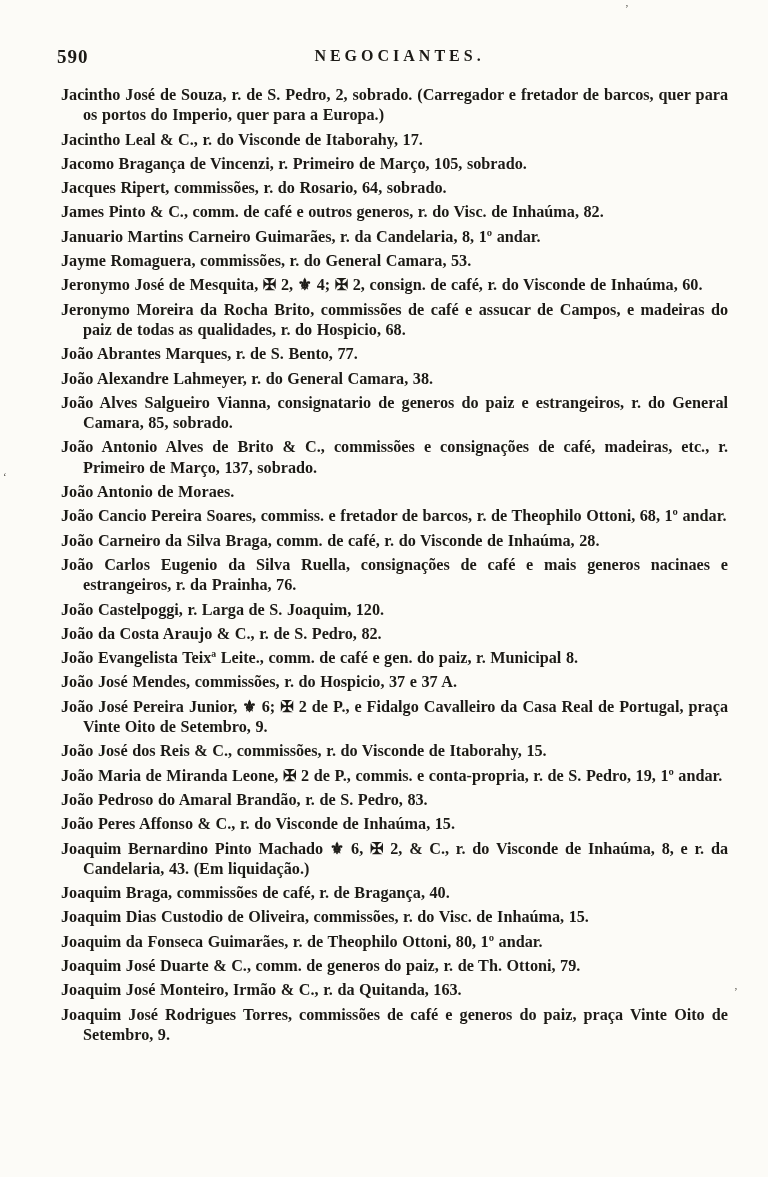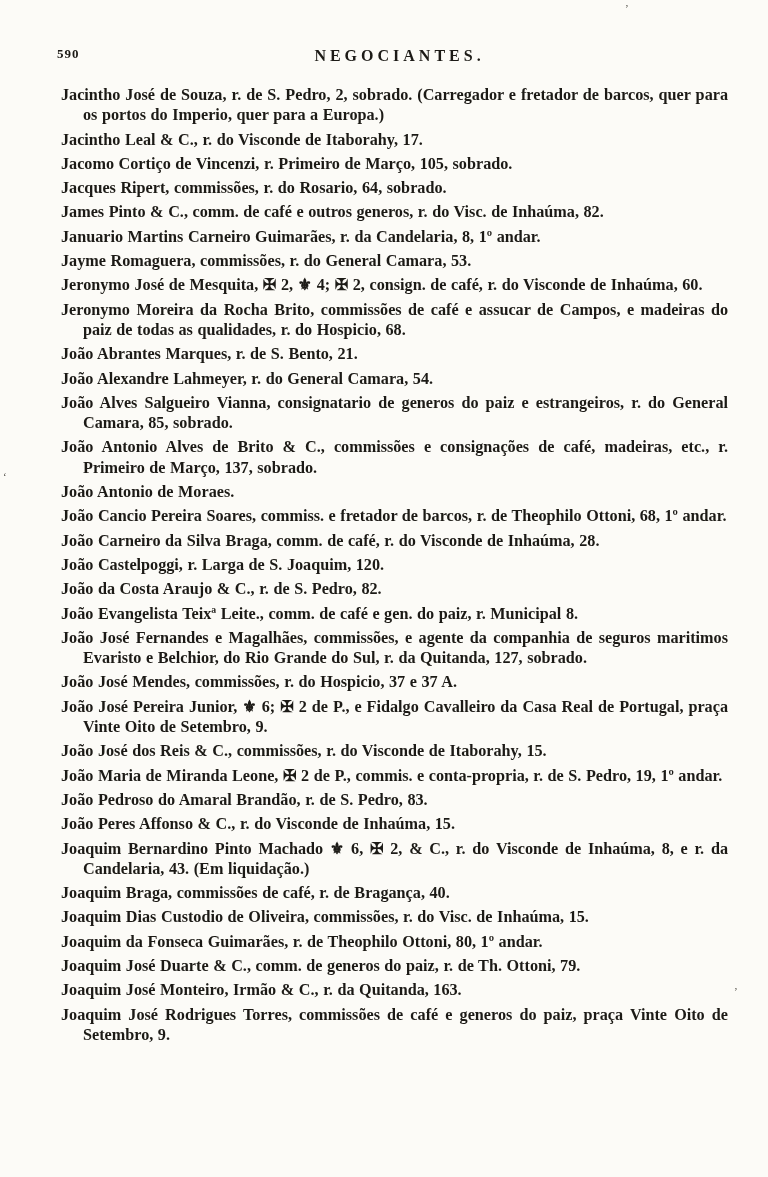--- a/index.html
+++ b/index.html
@@ -11,21 +11,21 @@
   .page {
     position: relative;
     width: 768px; height: 1177px;
     background: #fcfbf7;
     color: #1c1a16;
     overflow: hidden;
   }
   .page-number {
     position: absolute;
     left: 57px; top: 46px;
-    font-size: 13px; font-weight: bold;
+    font-size: 19px; font-weight: bold;
     letter-spacing: 1px;
   }
   .page-title {
     position: absolute;
     left: 0; right: 0; top: 47px;
     text-align: center;
     font-size: 16px; font-weight: bold;
     letter-spacing: 4px;
     padding-left: 31px;
   }
@@ -60,38 +60,38 @@
   <span class="artifact a0">’</span>
   <span class="artifact a1">‘</span>
   <span class="artifact a2">’</span>
 
   <div class="page-number">590</div>
   <div class="page-title">NEGOCIANTES.</div>
 
   <div class="entries">
     <p class="entry">Jacintho José de Souza, r. de S. Pedro, 2, sobrado. (Carregador e fretador de barcos, quer para os portos do Imperio, quer para a Europa.)</p>
     <p class="entry">Jacintho Leal &amp; C., r. do Visconde de Itaborahy, 17.</p>
-    <p class="entry">Jacomo Cortiço de Vincenzi, r. Primeiro de Março, 105, sobrado.</p>
+    <p class="entry">Jacomo Bragança de Vincenzi, r. Primeiro de Março, 105, sobrado.</p>
     <p class="entry">Jacques Ripert, commissões, r. do Rosario, 64, sobrado.</p>
     <p class="entry">James Pinto &amp; C., comm. de café e outros generos, r. do Visc. de Inhaúma, 82.</p>
     <p class="entry">Januario Martins Carneiro Guimarães, r. da Candelaria, 8, 1º andar.</p>
     <p class="entry">Jayme Romaguera, commissões, r. do General Camara, 53.</p>
     <p class="entry">Jeronymo José de Mesquita, ✠ 2, ⚜ 4; ✠ 2, consign. de café, r. do Visconde de Inhaúma, 60.</p>
     <p class="entry">Jeronymo Moreira da Rocha Brito, commissões de café e assucar de Campos, e madeiras do paiz de todas as qualidades, r. do Hospicio, 68.</p>
-    <p class="entry">João Abrantes Marques, r. de S. Bento, 21.</p>
-    <p class="entry">João Alexandre Lahmeyer, r. do General Camara, 54.</p>
+    <p class="entry">João Abrantes Marques, r. de S. Bento, 77.</p>
+    <p class="entry">João Alexandre Lahmeyer, r. do General Camara, 38.</p>
     <p class="entry">João Alves Salgueiro Vianna, consignatario de generos do paiz e estrangeiros, r. do General Camara, 85, sobrado.</p>
     <p class="entry">João Antonio Alves de Brito &amp; C., commissões e consignações de café, madeiras, etc., r. Primeiro de Março, 137, sobrado.</p>
     <p class="entry">João Antonio de Moraes.</p>
     <p class="entry">João Cancio Pereira Soares, commiss. e fretador de barcos, r. de Theophilo Ottoni, 68, 1º andar.</p>
     <p class="entry">João Carneiro da Silva Braga, comm. de café, r. do Visconde de Inhaúma, 28.</p>
+    <p class="entry">João Carlos Eugenio da Silva Ruella, consignações de café e mais generos nacinaes e estrangeiros, r. da Prainha, 76.</p>
     <p class="entry">João Castelpoggi, r. Larga de S. Joaquim, 120.</p>
     <p class="entry">João da Costa Araujo &amp; C., r. de S. Pedro, 82.</p>
     <p class="entry">João Evangelista Teixª Leite., comm. de café e gen. do paiz, r. Municipal 8.</p>
-    <p class="entry">João José Fernandes e Magalhães, commissões, e agente da companhia de seguros maritimos Evaristo e Belchior, do Rio Grande do Sul, r. da Quitanda, 127, sobrado.</p>
     <p class="entry">João José Mendes, commissões, r. do Hospicio, 37 e 37 A.</p>
     <p class="entry">João José Pereira Junior, ⚜ 6; ✠ 2 de P., e Fidalgo Cavalleiro da Casa Real de Portugal, praça Vinte Oito de Setembro, 9.</p>
     <p class="entry">João José dos Reis &amp; C., commissões, r. do Visconde de Itaborahy, 15.</p>
     <p class="entry">João Maria de Miranda Leone, ✠ 2 de P., commis. e conta-propria, r. de S. Pedro, 19, 1º andar.</p>
     <p class="entry">João Pedroso do Amaral Brandão, r. de S. Pedro, 83.</p>
     <p class="entry">João Peres Affonso &amp; C., r. do Visconde de Inhaúma, 15.</p>
     <p class="entry">Joaquim Bernardino Pinto Machado ⚜ 6, ✠ 2, &amp; C., r. do Visconde de Inhaúma, 8, e r. da Candelaria, 43. (Em liquidação.)</p>
     <p class="entry">Joaquim Braga, commissões de café, r. de Bragança, 40.</p>
     <p class="entry">Joaquim Dias Custodio de Oliveira, commissões, r. do Visc. de Inhaúma, 15.</p>
     <p class="entry">Joaquim da Fonseca Guimarães, r. de Theophilo Ottoni, 80, 1º andar.</p>

